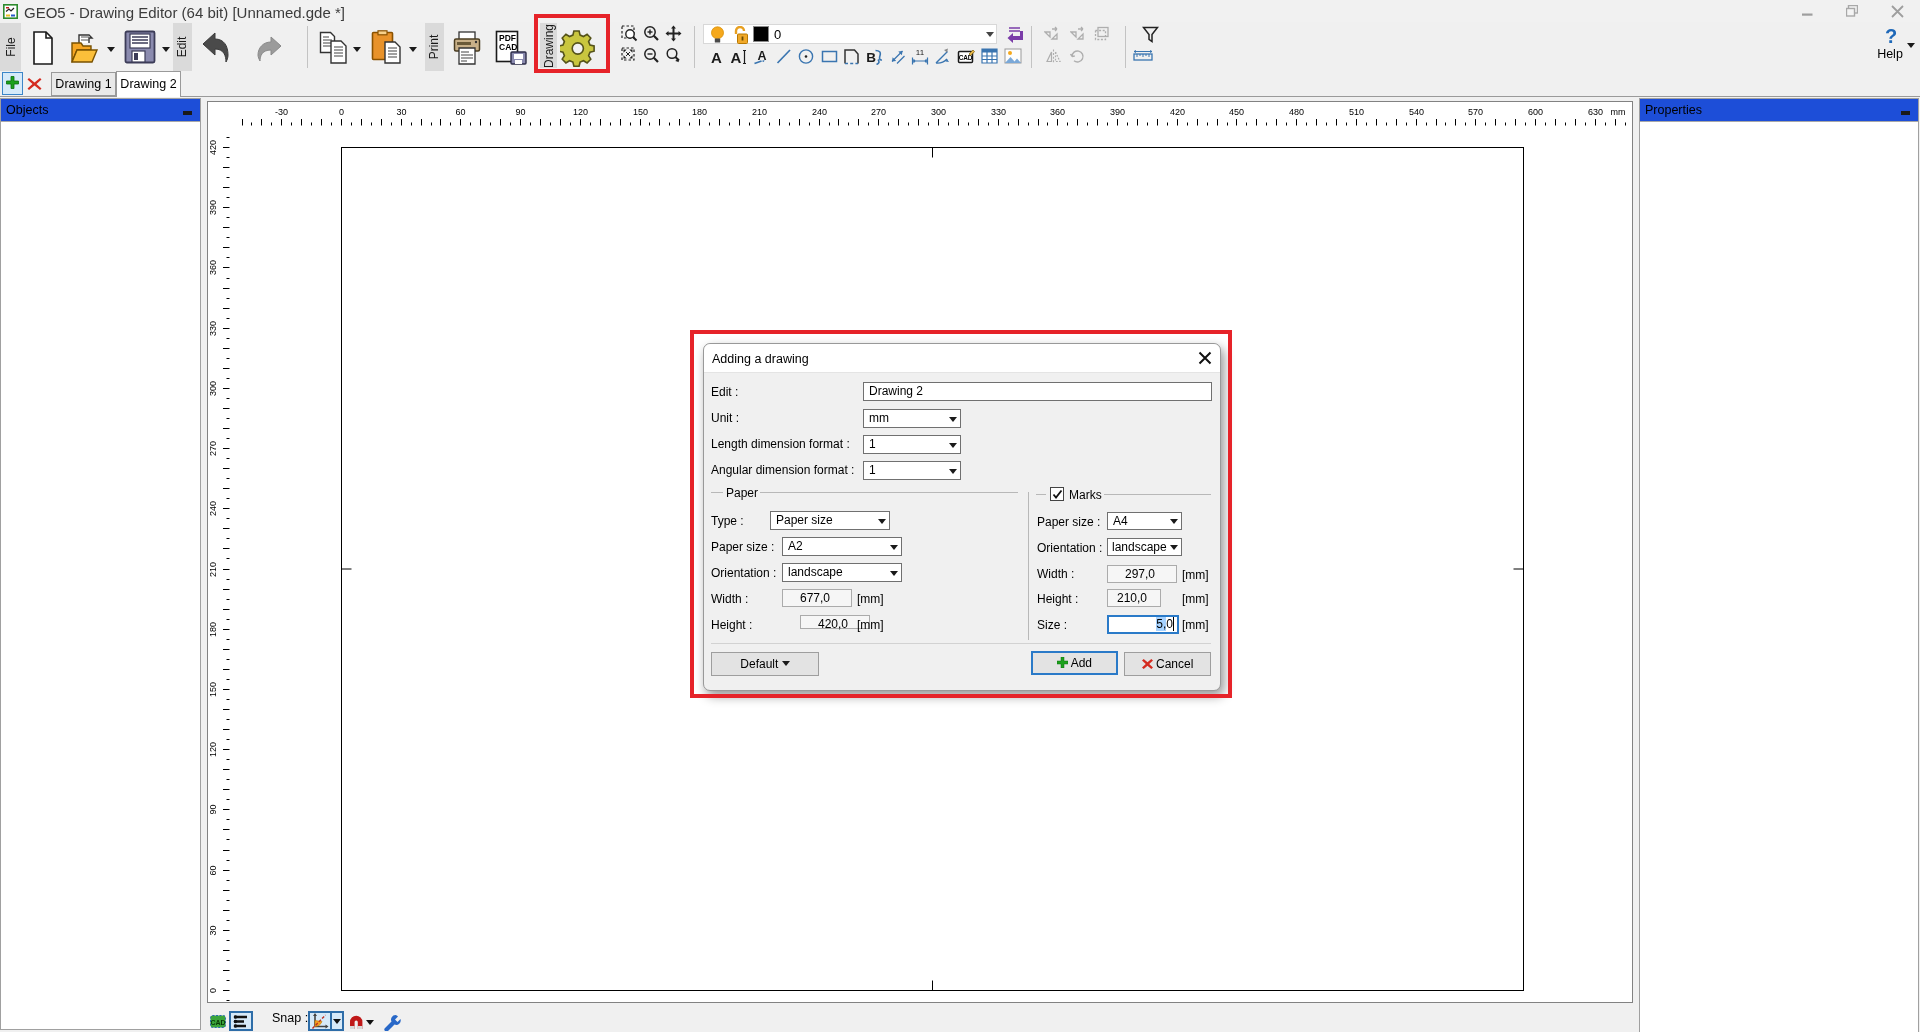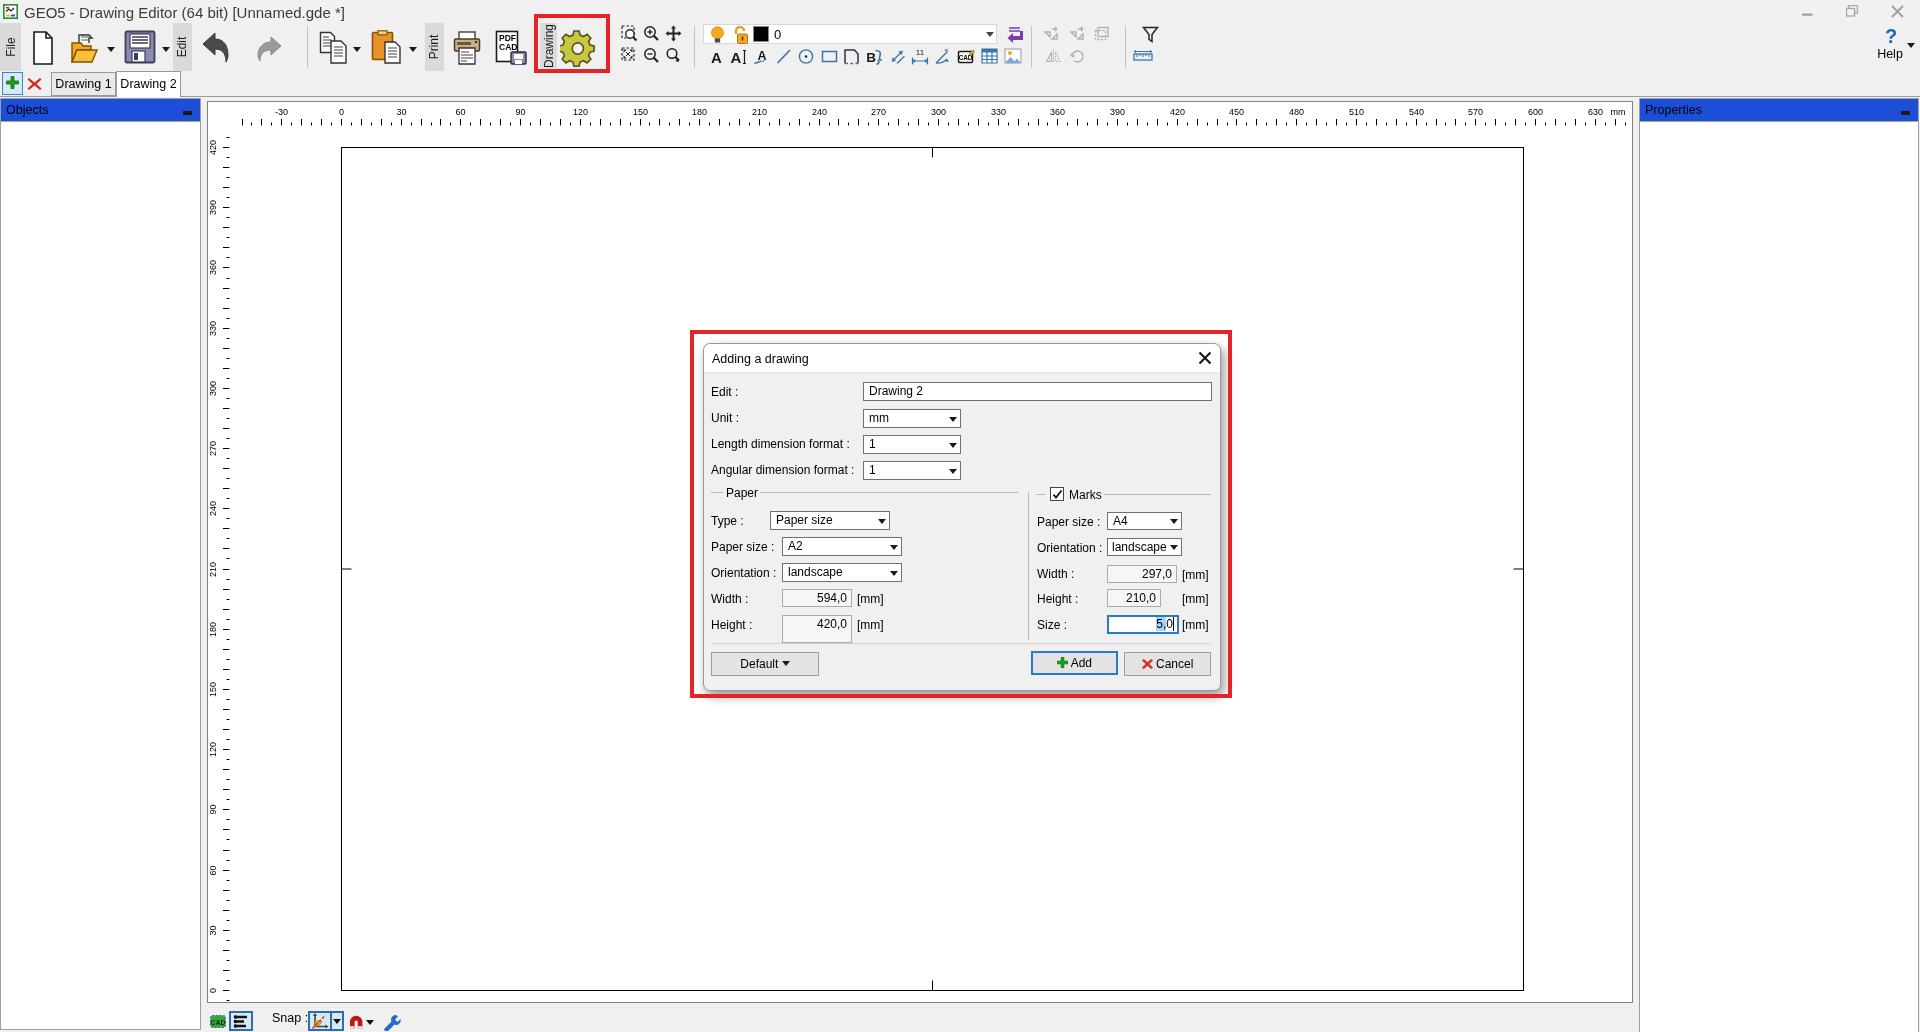--- a/index.html
+++ b/index.html
@@ -33,21 +33,21 @@
   border:4px solid #e62329; z-index:50; }
 #redbox2 { position:absolute; left:0; top:0; width:542px; height:368px;
   border:4px solid #e62329; z-index:50; }
 #dialog { position:absolute; left:13px; top:13px; width:518px; height:348px; background:#f0f0f0;
   border:1px solid #999; border-radius:7px; box-shadow:3px 5px 11px rgba(0,0,0,0.42); }
 #dlgtitle { position:absolute; left:0; top:0; right:0; height:29px; background:#fff;
   border-radius:7px 7px 0 0; border-bottom:1px solid #e4e4e4; }
 .lbl { position:absolute; font-size:12px; color:#000; }
 .inp { position:absolute; background:#fff; border:1px solid #707070; font-size:12px; }
 .ro  { position:absolute; background:#f6f6f6; border:1px solid #ababab; font-size:12px;
-  text-align:right; }
+  text-align:center; }
 .dd  { position:absolute; background:#fff; border:1px solid #707070; font-size:12px; }
 .dd .drop { right:6px; top:7px; }
 .gline { position:absolute; height:1px; background:#b8b8b8; }
 .btn { position:absolute; height:24px; background:#e3e3e3; border:1px solid #9e9e9e;
   text-align:center; font-size:12px; line-height:22px; }
 .mm { position:absolute; font-size:12px; }
 
 </style></head><body>
 <div id="titlebar">
 <svg style="position:absolute;left:3px;top:4px" width="15" height="15" viewBox="0 0 15 15">
@@ -633,23 +633,23 @@
 <div class="gline" style="left:56px;top:148px;width:258px"></div>
 <div style="position:absolute;left:324px;top:148px;width:1px;height:148px;background:#b8b8b8"></div>
 <div class="lbl" style="left:7px;top:170px">Type :</div>
 <div class="lbl" style="left:7px;top:196px">Paper size :</div>
 <div class="lbl" style="left:7px;top:222px">Orientation :</div>
 <div class="lbl" style="left:7px;top:248px">Width :</div>
 <div class="lbl" style="left:7px;top:274px">Height :</div>
 <div class="dd" style="left:66px;top:167px;width:120px;height:19px;line-height:17px;padding-left:5px">Paper size<div class="drop" style="left:107px"></div></div>
 <div class="dd" style="left:78px;top:193px;width:120px;height:19px;line-height:17px;padding-left:5px">A2<div class="drop" style="left:107px"></div></div>
 <div class="dd" style="left:78px;top:219px;width:120px;height:19px;line-height:17px;padding-left:5px">landscape<div class="drop" style="left:107px"></div></div>
-<div class="ro" style="left:78px;top:245px;width:70px;height:18px;line-height:16px;padding-right:4px">594,0</div>
+<div class="ro" style="left:78px;top:245px;width:70px;height:18px;line-height:16px;padding-right:4px">677,0</div>
 <div class="mm" style="left:153px;top:248px">[mm]</div>
-<div class="ro" style="left:78px;top:271px;width:70px;height:28px;line-height:16px;padding-right:4px">420,0</div>
+<div class="ro" style="left:96px;top:271px;width:70px;height:14px;line-height:16px;padding-right:4px">420,0</div>
 <div class="mm" style="left:153px;top:274px">[mm]</div>
 <div class="gline" style="left:332px;top:150px;width:10px"></div>
 <div style="position:absolute;left:346px;top:143px;width:14px;height:14px;background:#fff;border:1px solid #444"></div>
 <svg style="position:absolute;left:348px;top:145px" width="11" height="11" viewBox="0 0 11 11">
         <path d="M1.5 5.5 L4 8.5 L9.5 1.5" stroke="#111" stroke-width="1.8" fill="none"></path>
       </svg>
 <div class="lbl" style="left:365px;top:144px">Marks</div>
 <div class="gline" style="left:400px;top:150px;width:107px"></div>
 <div class="lbl" style="left:333px;top:171px">Paper size :</div>
 <div class="lbl" style="left:333px;top:197px">Orientation :</div>

